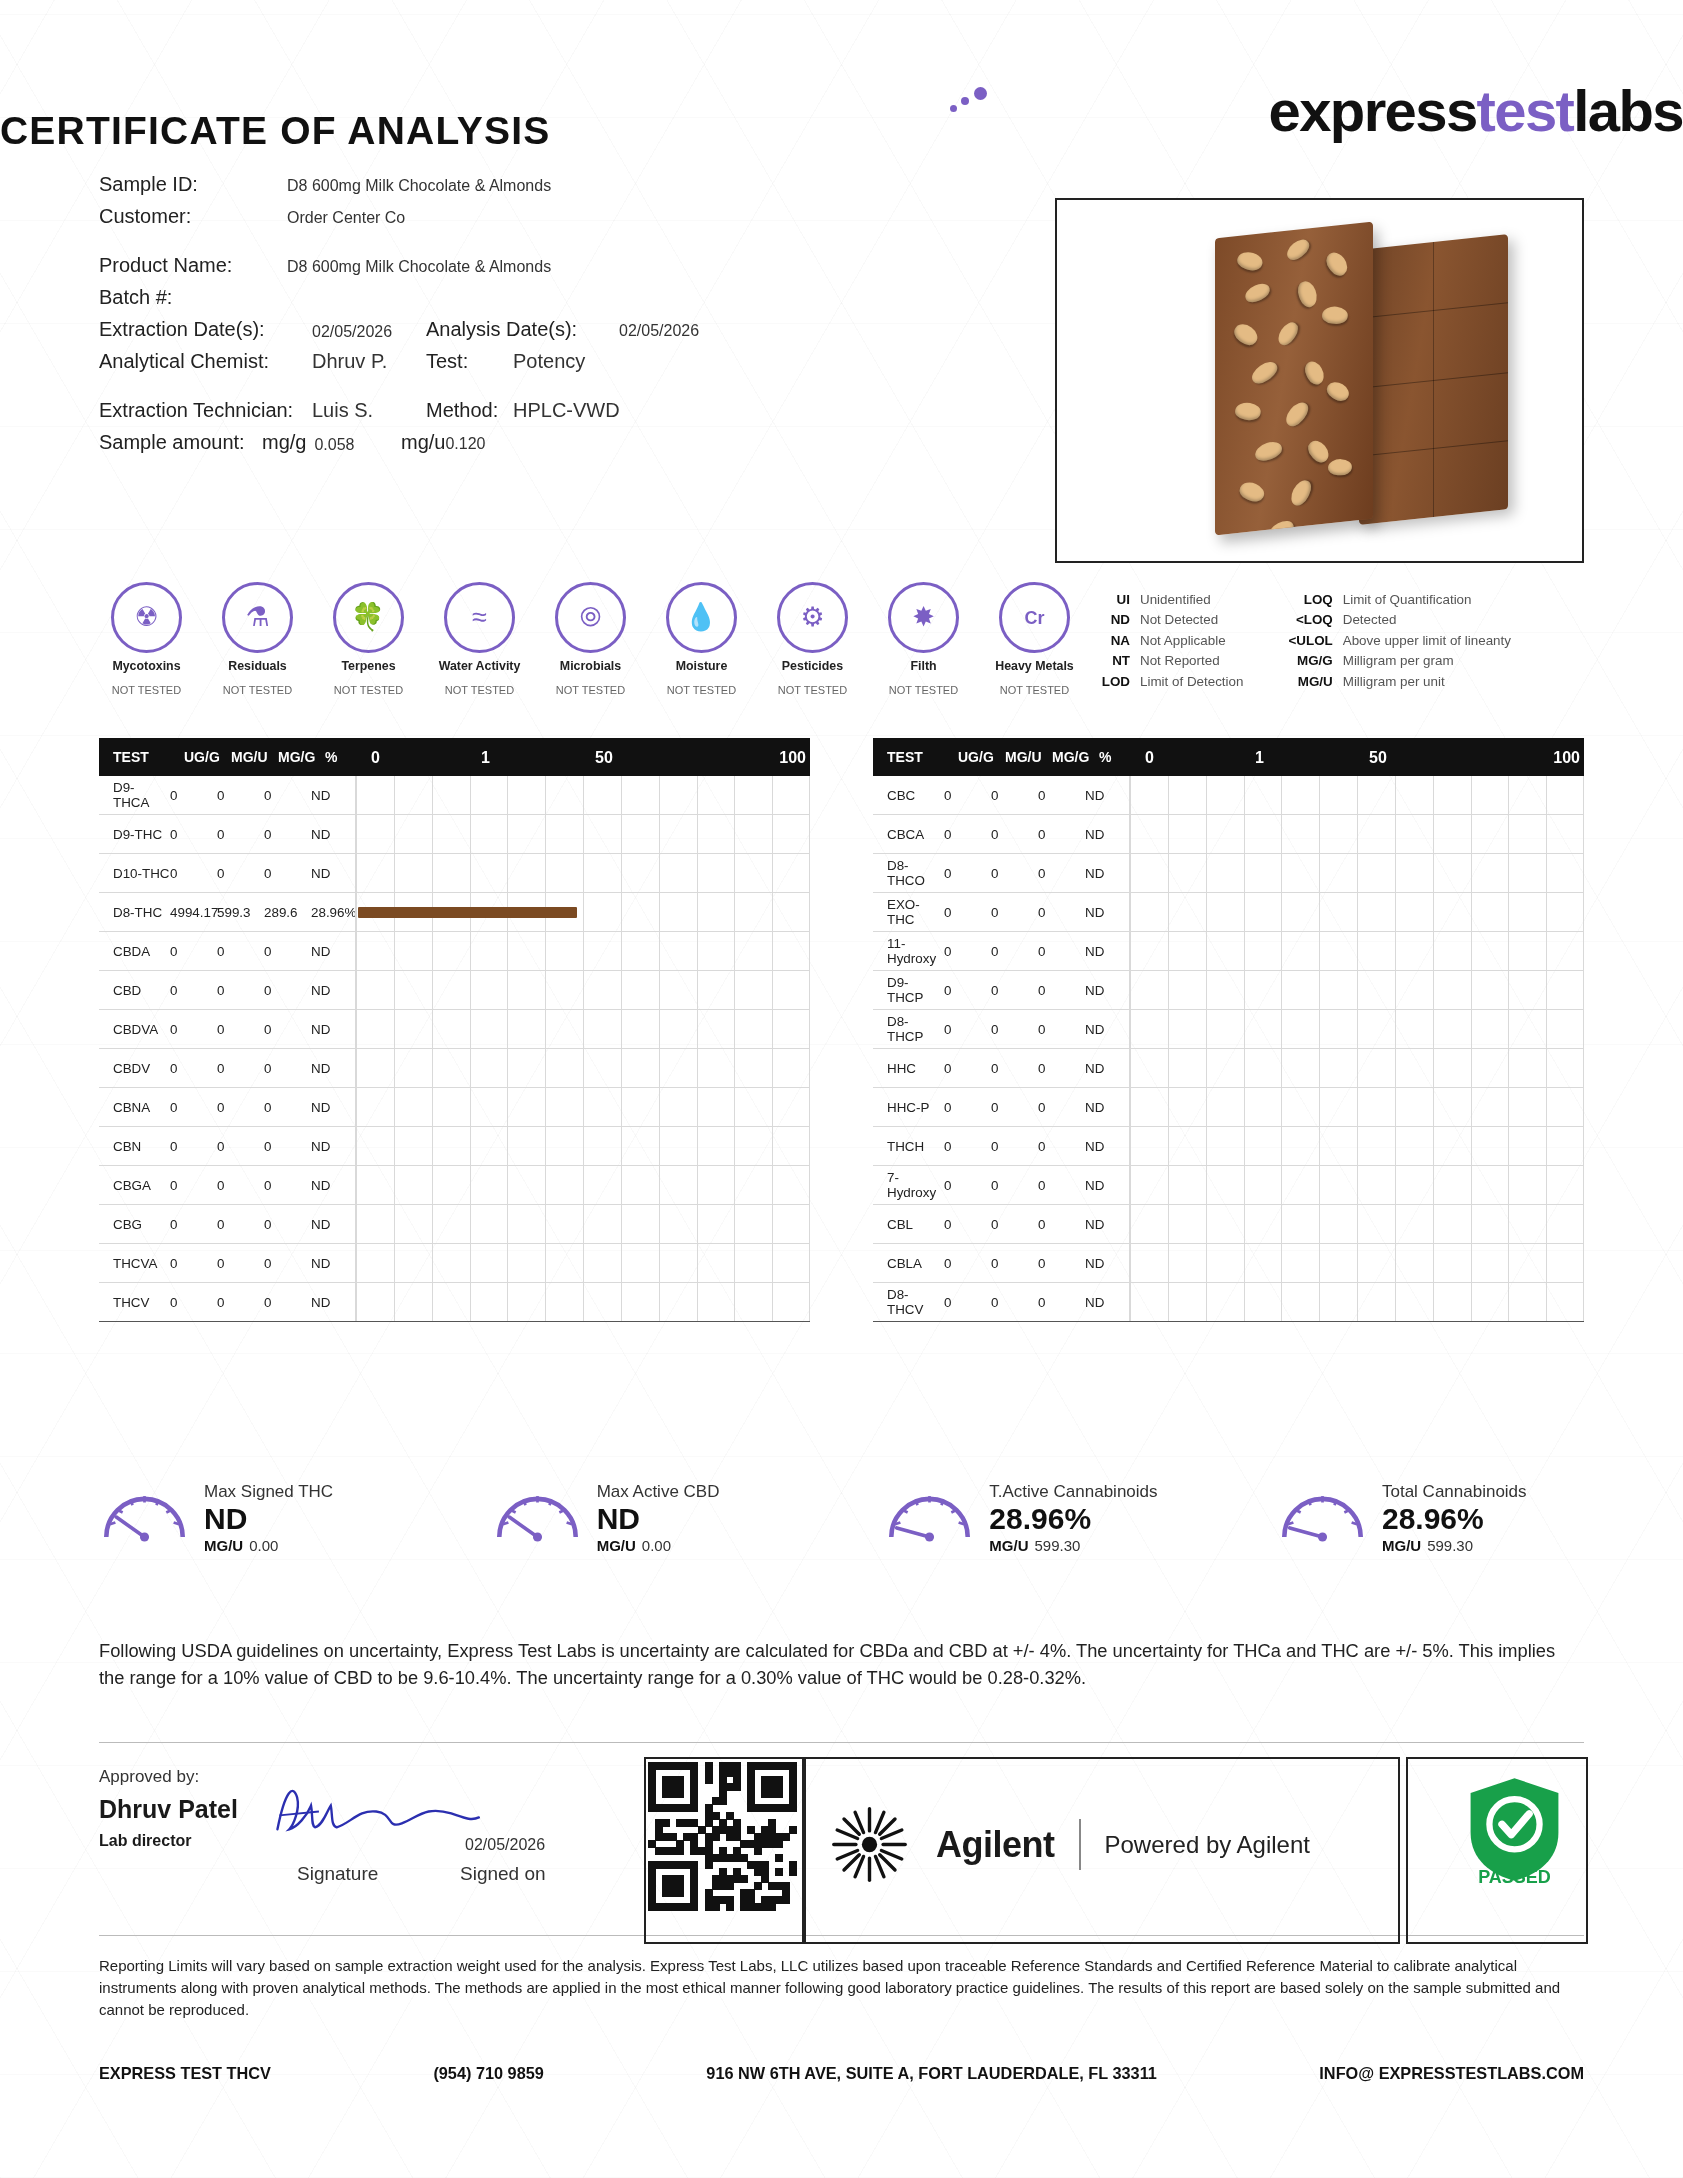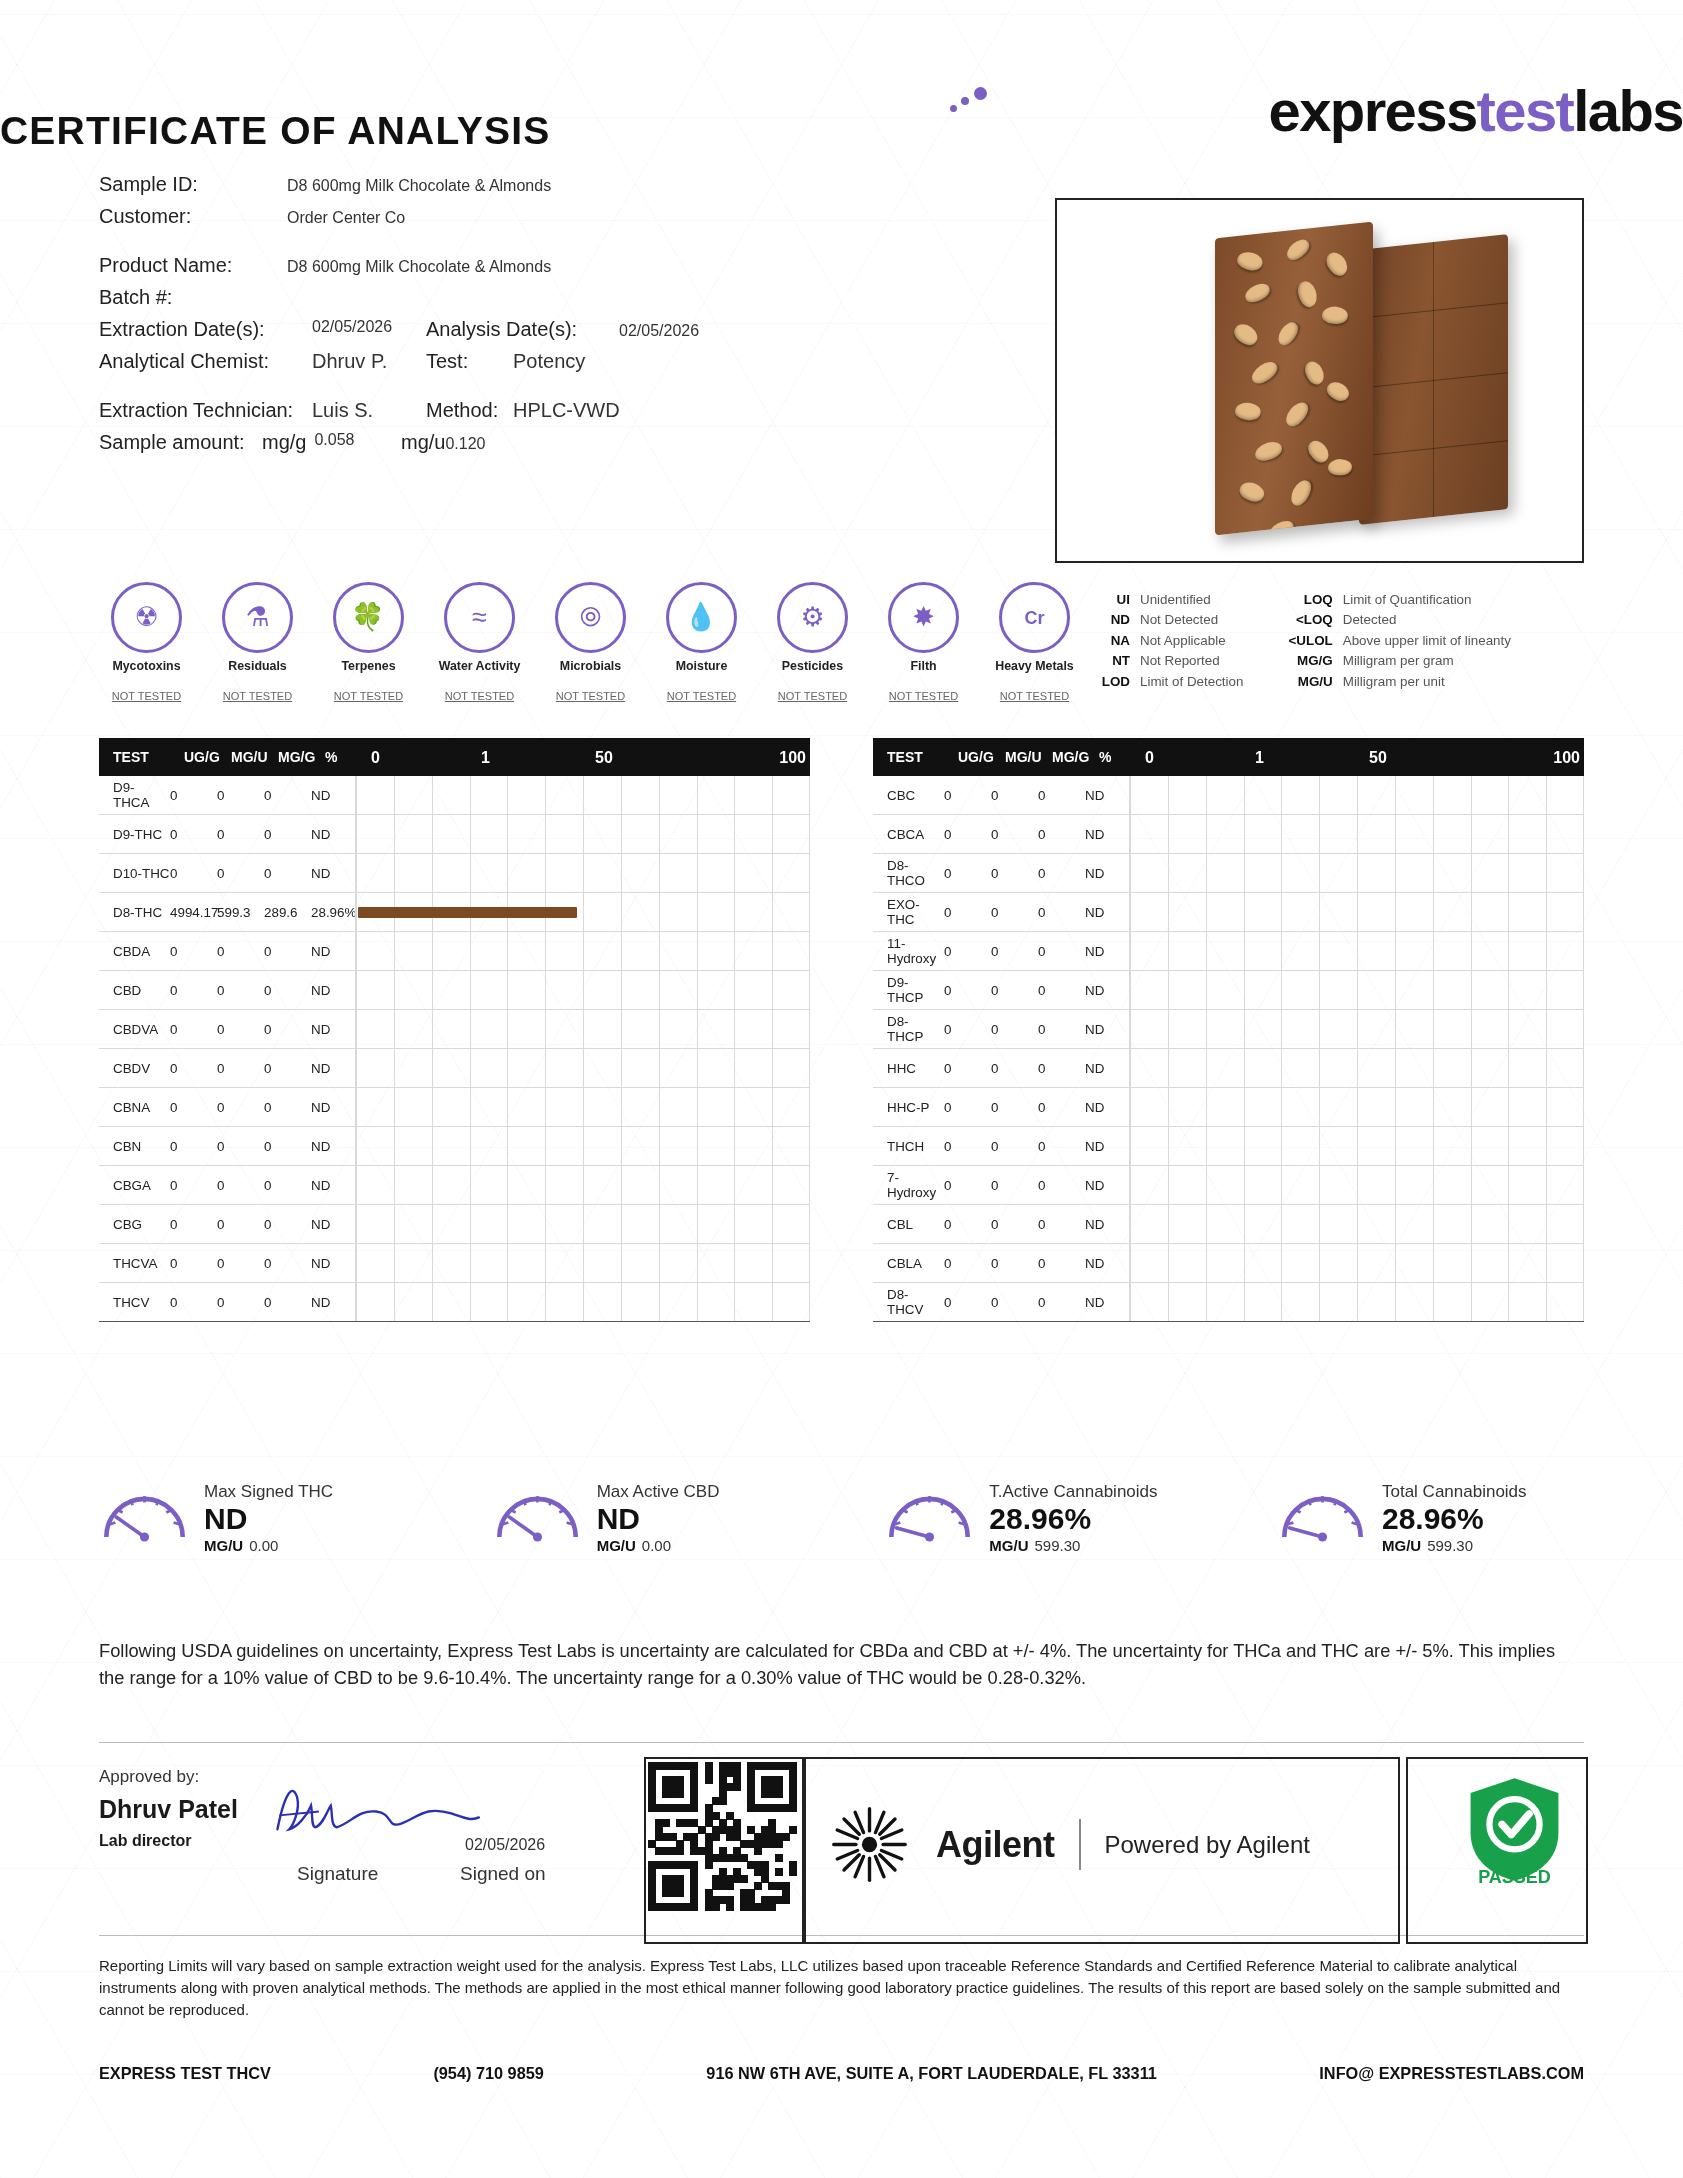--- a/index.html
+++ b/index.html
@@ -36,21 +36,21 @@
   .logo .labs{ color:#111; }
   .logo-dots{ position:absolute; right:693px; top:87px; width:40px; height:30px; }
   .dot{ position:absolute; border-radius:50%; background:#7b5fc4; }
 
   
   .meta{ position:absolute; left:99px; top:173px; width:941px; font-size:20px; color:#222; }
   .mrow{ display:flex; align-items:baseline; margin-bottom:9px; }
   .mlabel{ width:188px; flex:none; }
   .mval{ font-size:16px; color:#333; }
   .mrow2{ display:flex; align-items:baseline; margin-bottom:9px; }
-  .mcolA{ width:327px; display:flex; align-items:flex-start; }
+  .mcolA{ width:327px; display:flex; align-items:flex-end; }
   .mcolA .mlabel{ width:213px; }
   .mcolB{ display:flex; align-items:baseline; }
 
   
   .prodbox{
     position:absolute; right:99px; top:198px;
     width:525px; height:361px;
     border:2px solid #222; background:#fff;
     overflow:hidden;
   }
@@ -88,21 +88,21 @@
   .icon-item{ width:95px; text-align:center; }
   .icon-circ{
     width:65px; height:65px; margin:0 auto;
     border:3px solid #7b5fc4; border-radius:50%;
     position:relative;
     display:flex; align-items:center; justify-content:center;
     color:#7b5fc4;
   }
   .icon-glyph{ font-size:27px; line-height:1; }
   .icon-name{ font-size:12.4px; font-weight:bold; margin-top:6px; color:#222; }
-  .icon-sub{ font-size:11px; color:#666; margin-top:17px;text-decoration:underline; }
+  .icon-sub{ font-size:11px; color:#666; margin-top:11px; }
 
   
   .legend{ position:absolute; left:1079px; top:592px; width:505px; font-size:13.4px; }
   .leg-col{ display:inline-block; vertical-align:top; }
   .leg-col.l{ width:193px; }
   .leg-col.r{ width:307px; }
   .leg-row{ display:flex; margin-bottom:5.4px; }
   .leg-k{ font-weight:bold; width:51px; text-align:right; color:#111; flex:none; }
   .leg-v{ margin-left:10px; color:#555; }
   .leg-k.w{ width:57px; }

